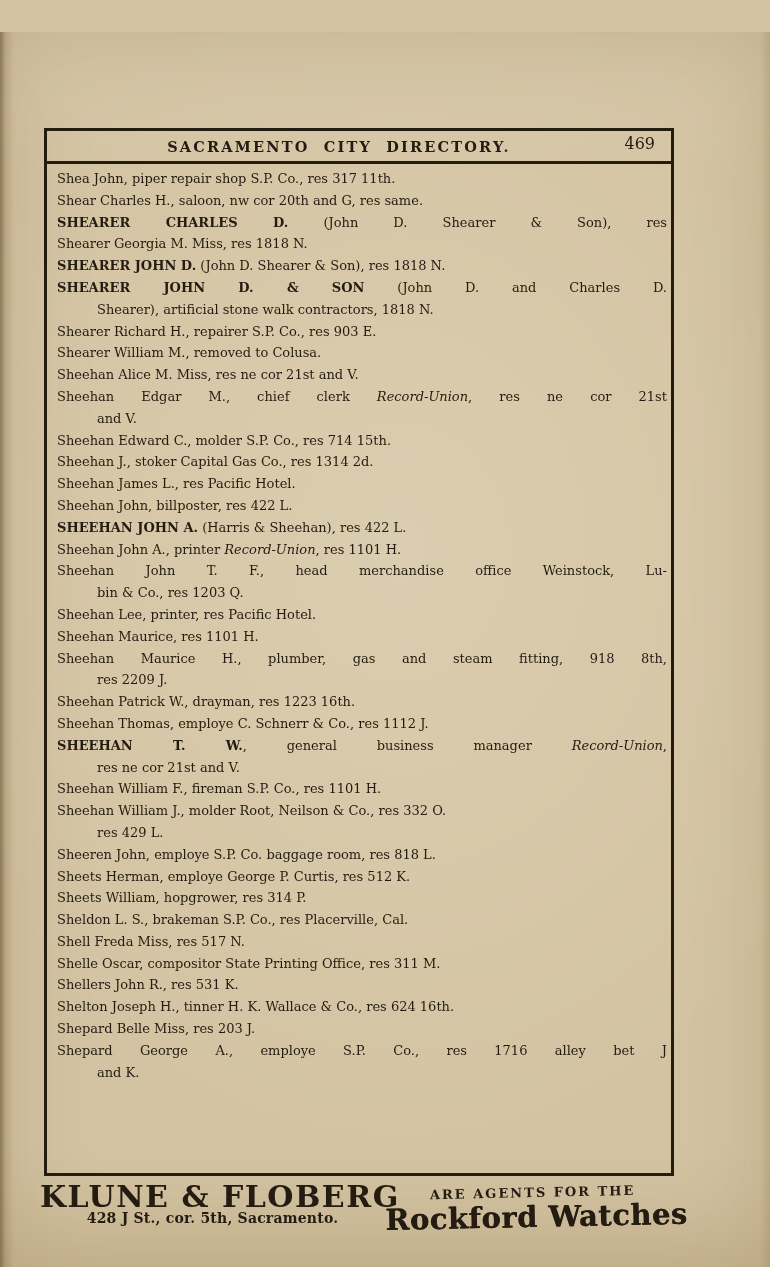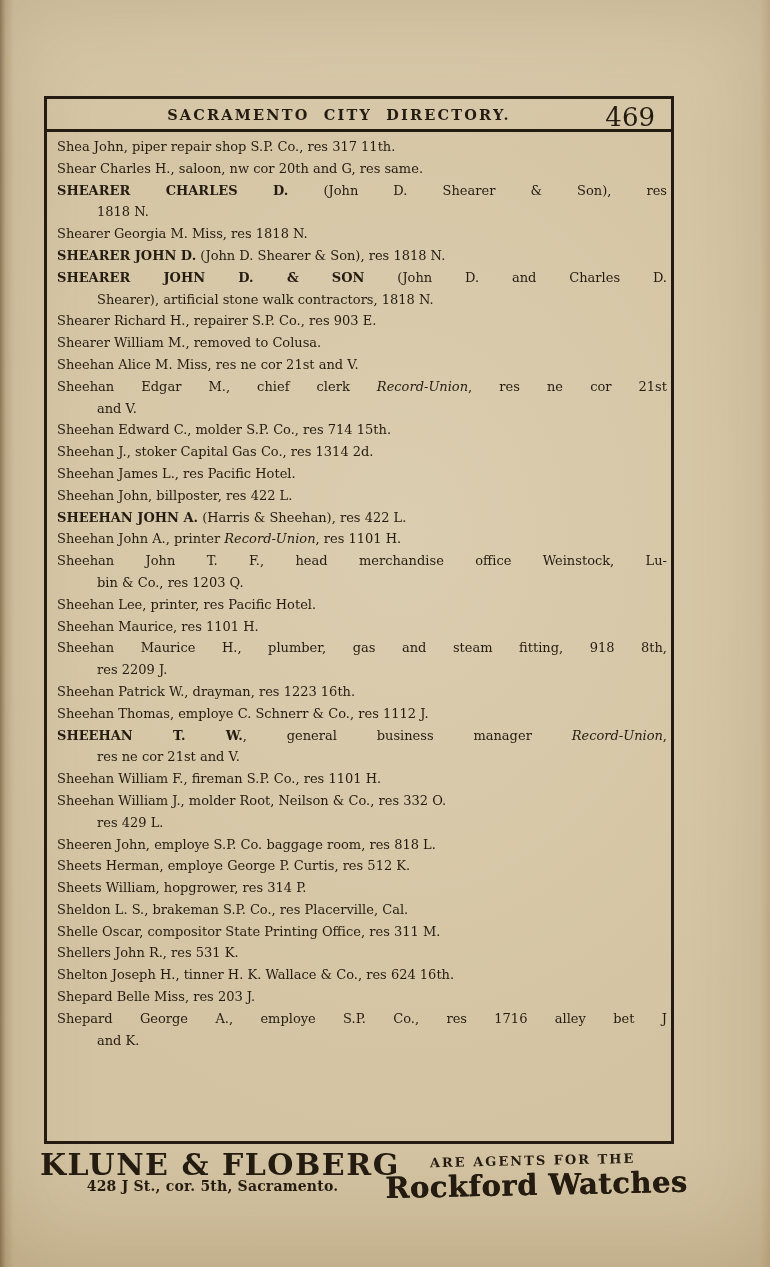--- a/index.html
+++ b/index.html
@@ -13,20 +13,21 @@
     background:var(--paper);
   }
   .page{
     position:absolute;inset:0;
     background:
       radial-gradient(ellipse 120% 90% at 52% 42%, rgba(255,250,235,0.18), rgba(0,0,0,0) 55%),
       linear-gradient(180deg, rgba(214,199,168,0.9) 0%, rgba(211,195,162,0.35) 12%, rgba(0,0,0,0) 30%),
       linear-gradient(0deg, rgba(160,130,85,0.14) 0%, rgba(0,0,0,0) 10%),
       var(--paper);
     box-shadow: inset 0 0 90px rgba(120,90,45,0.22);
+    margin-top: 32px;
   }
   .page-edge-shadow{
     position:absolute;left:0;top:0;bottom:0;width:14px;
     background:linear-gradient(90deg, rgba(80,55,25,0.50), rgba(110,80,40,0.18) 40%, rgba(0,0,0,0));
   }
   .page-edge-right{
     position:absolute;right:0;top:0;bottom:0;width:10px;
     background:linear-gradient(270deg, rgba(140,105,55,0.20), rgba(0,0,0,0));
   }
 
@@ -39,21 +40,21 @@
     position:relative;height:30px;
     border-bottom:3px solid var(--ink);
   }
   .header-title{
     position:absolute;left:0;right:40px;top:7px;text-align:center;
     font-size:14.5px;font-weight:700;letter-spacing:2.2px;word-spacing:7px;
     color:var(--ink);
   }
   .page-number{
     position:absolute;right:16px;top:3px;
-    font-size:26px;color:var(--ink);
+    font-size:16px;color:var(--ink);
   }
 
   
   .entries{
     padding:4px 4px 0 10px;
     font-size:13px;line-height:21.8px;color:var(--ink);
   }
   .line{white-space:normal;}
   .line.cont{padding-left:40px;}
   .line.stretch{text-align:justify;text-align-last:justify;}
@@ -90,21 +91,20 @@
 
   <div class="directory-box">
     <div class="box-header">
       <div class="header-title">SACRAMENTO CITY DIRECTORY.</div>
       <div class="page-number">469</div>
     </div>
     <div class="entries">
         <div class="line"><span class="seg-normal">Shea John, piper repair shop S.P. Co., res 317 11th.</span></div>
         <div class="line"><span class="seg-normal">Shear Charles H., saloon, nw cor 20th and G, res same.</span></div>
         <div class="line stretch"><span class="seg-bold">SHEARER CHARLES D.</span><span class="seg-normal"> (John D. Shearer &amp; Son), res</span></div>
-        <div class="line cont"><span class="seg-normal">1818 N.</span></div>
         <div class="line"><span class="seg-normal">Shearer Georgia M. Miss, res 1818 N.</span></div>
         <div class="line"><span class="seg-bold">SHEARER JOHN D.</span><span class="seg-normal"> (John D. Shearer &amp; Son), res 1818 N.</span></div>
         <div class="line stretch"><span class="seg-bold">SHEARER JOHN D. &amp; SON</span><span class="seg-normal"> (John D. and Charles D.</span></div>
         <div class="line cont"><span class="seg-normal">Shearer), artificial stone walk contractors, 1818 N.</span></div>
         <div class="line"><span class="seg-normal">Shearer Richard H., repairer S.P. Co., res 903 E.</span></div>
         <div class="line"><span class="seg-normal">Shearer William M., removed to Colusa.</span></div>
         <div class="line"><span class="seg-normal">Sheehan Alice M. Miss, res ne cor 21st and V.</span></div>
         <div class="line stretch"><span class="seg-normal">Sheehan Edgar M., chief clerk </span><span class="seg-italic">Record-Union</span><span class="seg-normal">, res ne cor 21st</span></div>
         <div class="line cont"><span class="seg-normal">and V.</span></div>
         <div class="line"><span class="seg-normal">Sheehan Edward C., molder S.P. Co., res 714 15th.</span></div>
@@ -123,20 +123,21 @@
         <div class="line"><span class="seg-normal">Sheehan Thomas, employe C. Schnerr &amp; Co., res 1112 J.</span></div>
         <div class="line stretch"><span class="seg-bold">SHEEHAN T. W.</span><span class="seg-normal">, general business manager </span><span class="seg-italic">Record-Union</span><span class="seg-normal">,</span></div>
         <div class="line cont"><span class="seg-normal">res ne cor 21st and V.</span></div>
         <div class="line"><span class="seg-normal">Sheehan William F., fireman S.P. Co., res 1101 H.</span></div>
         <div class="line"><span class="seg-normal">Sheehan William J., molder Root, Neilson &amp; Co., res 332 O.</span></div>
         <div class="line cont"><span class="seg-normal">res 429 L.</span></div>
         <div class="line"><span class="seg-normal">Sheeren John, employe S.P. Co. baggage room, res 818 L.</span></div>
         <div class="line"><span class="seg-normal">Sheets Herman, employe George P. Curtis, res 512 K.</span></div>
         <div class="line"><span class="seg-normal">Sheets William, hopgrower, res 314 P.</span></div>
         <div class="line"><span class="seg-normal">Sheldon L. S., brakeman S.P. Co., res Placerville, Cal.</span></div>
+        <div class="line"><span class="seg-normal">Shell Freda Miss, res 517 N.</span></div>
         <div class="line"><span class="seg-normal">Shelle Oscar, compositor State Printing Office, res 311 M.</span></div>
         <div class="line"><span class="seg-normal">Shellers John R., res 531 K.</span></div>
         <div class="line"><span class="seg-normal">Shelton Joseph H., tinner H. K. Wallace &amp; Co., res 624 16th.</span></div>
         <div class="line"><span class="seg-normal">Shepard Belle Miss, res 203 J.</span></div>
         <div class="line stretch"><span class="seg-normal">Shepard George A., employe S.P. Co., res 1716 alley bet J</span></div>
         <div class="line cont"><span class="seg-normal">and K.</span></div>
       </div>
   </div>
 
   <div class="footer-ad">

